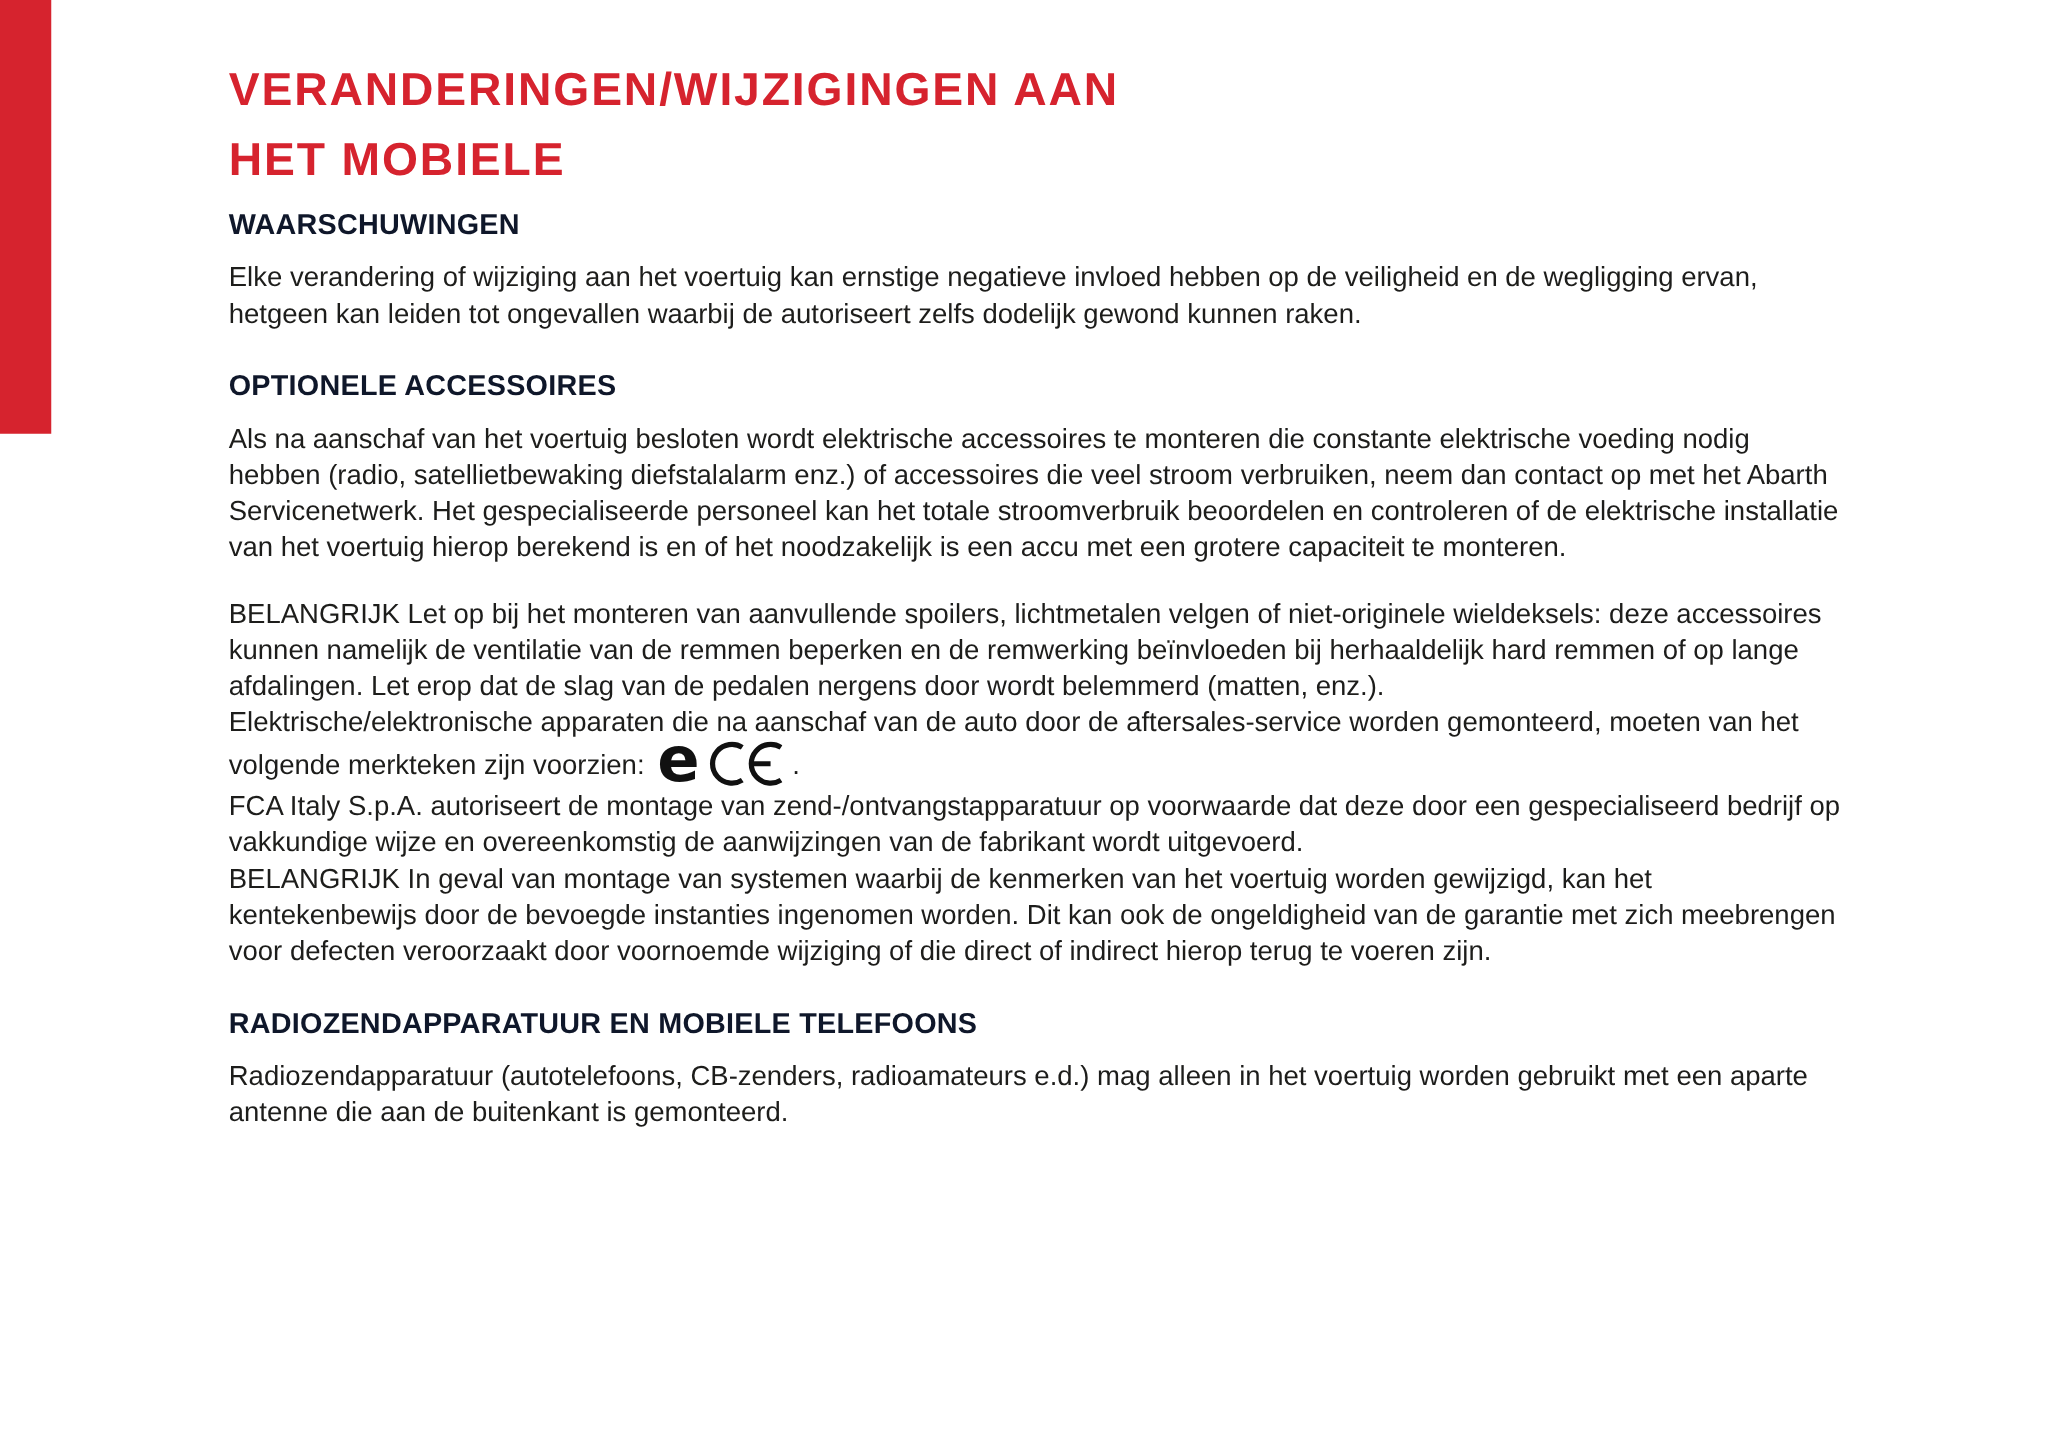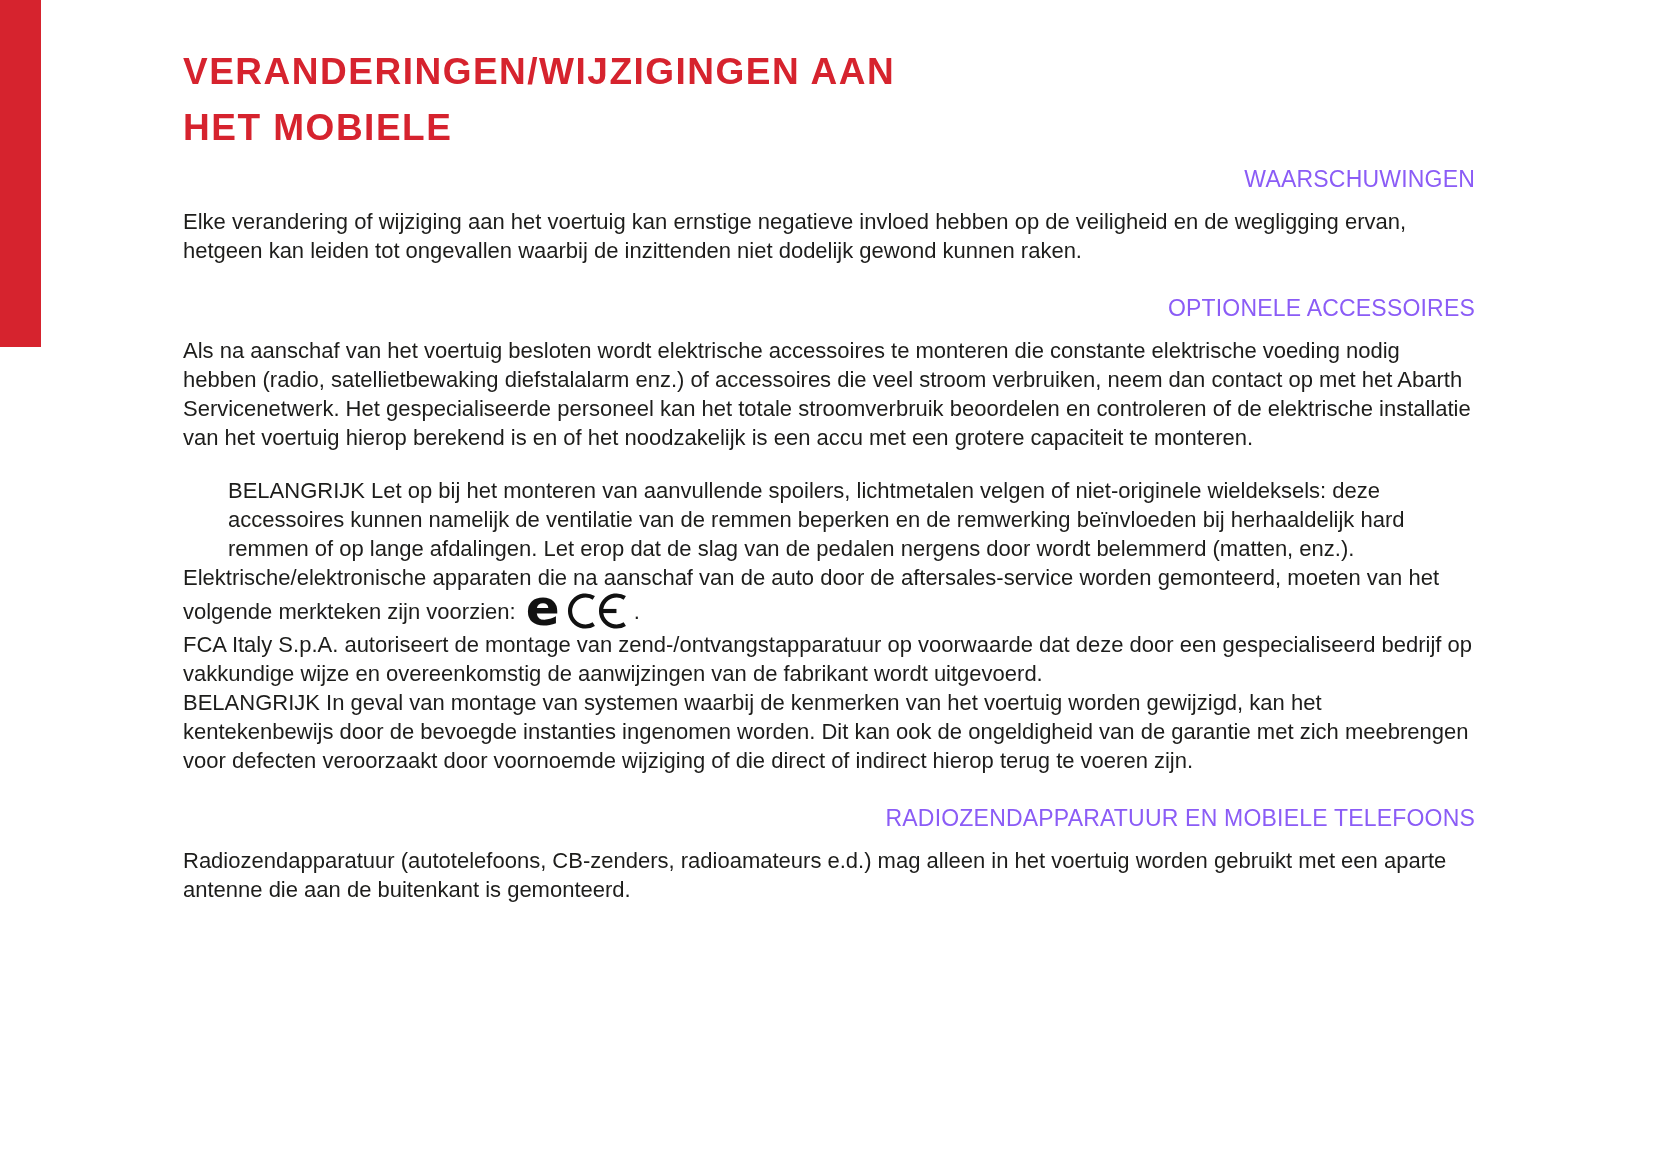--- a/index.html
+++ b/index.html
@@ -32,36 +32,35 @@
     .page-title {
       color: #d6232e;
       font-weight: bold;
       font-size: 37px;
       line-height: 56px;
       letter-spacing: 1.5px;
       margin: 0 0 10px 0;
     }
     .page-title .t-line { display: block; }
     h2.sec-heading {
-      color: #8b5cf6;
-      font-weight: normal;
+      color: #0f172a;
+      font-weight: bold;
       font-size: 23px;
       line-height: 26px;
       margin: 30px 0 15px 0;
       letter-spacing: 0.2px;
-      text-align: right;
     }
     h2.sec-heading.first { margin-top: 6px; }
     p.para {
       font-size: 22px;
       line-height: 29px;
       margin: 0;
       text-align: left;
     }
-    p.p-gap { margin-top: 24px; margin-left: 45px; }
+    p.p-gap { margin-top: 24px; }
     .marks {
       display: inline-flex;
       align-items: center;
       vertical-align: -9px;
       margin-left: 4px;
       margin-right: 2px;
       gap: 4px;
       height: 38px;
     }
     .e-mark {
@@ -85,21 +84,21 @@
 <div class="edge-tab"></div>
 
 <div class="content">
 
   <h1 class="page-title">
     <span class="t-line">VERANDERINGEN/WIJZIGINGEN AAN</span>
     <span class="t-line">HET MOBIELE</span>
   </h1>
 
   <h2 class="sec-heading first">WAARSCHUWINGEN</h2>
-  <p class="para">Elke verandering of wijziging aan het voertuig kan ernstige negatieve invloed hebben op de veiligheid en de wegligging ervan, hetgeen kan leiden tot ongevallen waarbij de inzittenden niet dodelijk gewond kunnen raken.</p>
+  <p class="para">Elke verandering of wijziging aan het voertuig kan ernstige negatieve invloed hebben op de veiligheid en de wegligging ervan, hetgeen kan leiden tot ongevallen waarbij de autoriseert zelfs dodelijk gewond kunnen raken.</p>
 
   <h2 class="sec-heading">OPTIONELE ACCESSOIRES</h2>
   <p class="para">Als na aanschaf van het voertuig besloten wordt elektrische accessoires te monteren die constante elektrische voeding nodig hebben (radio, satellietbewaking diefstalalarm enz.) of accessoires die veel stroom verbruiken, neem dan contact op met het Abarth Servicenetwerk. Het gespecialiseerde personeel kan het totale stroomverbruik beoordelen en controleren of de elektrische installatie van het voertuig hierop berekend is en of het noodzakelijk is een accu met een grotere capaciteit te monteren.</p>
   <p class="para p-gap">BELANGRIJK Let op bij het monteren van aanvullende spoilers, lichtmetalen velgen of niet-originele wieldeksels: deze accessoires kunnen namelijk de ventilatie van de remmen beperken en de remwerking beïnvloeden bij herhaaldelijk hard remmen of op lange afdalingen. Let erop dat de slag van de pedalen nergens door wordt belemmerd (matten, enz.).</p>
 
   <p class="para">
     <span>Elektrische/elektronische apparaten die na aanschaf van de auto door de aftersales-service worden gemonteerd, moeten van het volgende merkteken zijn voorzien:</span>
     <span class="marks">
       <span class="e-mark">e</span>
       <svg class="ce-mark" viewBox="0 0 104 60" fill="none" xmlns="http://www.w3.org/2000/svg">

